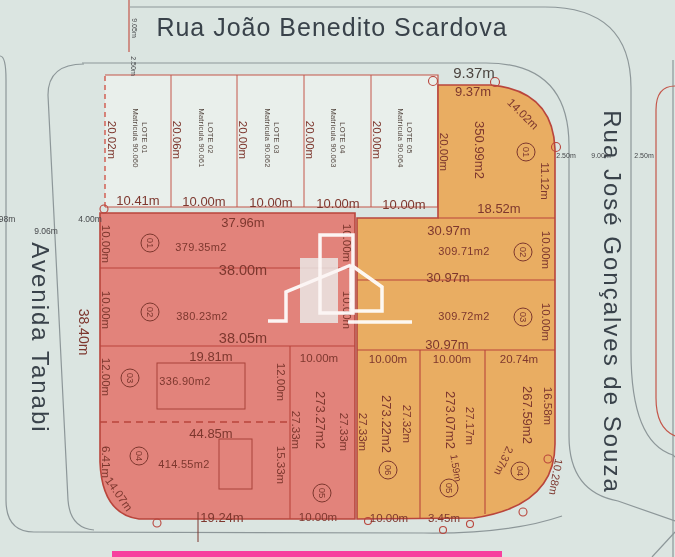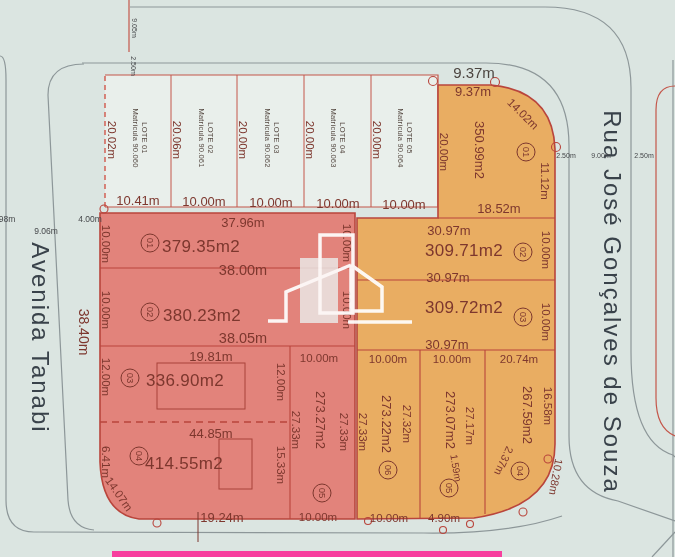--- a/index.html
+++ b/index.html
@@ -10,21 +10,21 @@
   .lbls{position:absolute;left:0;top:0;width:675px;height:557px;z-index:4;}
   .L{position:absolute;white-space:nowrap;color:#7d372e;transform:translate(-50%,-50%);}
   .r90{transform:translate(-50%,-50%) rotate(90deg);}
   .r45{transform:translate(-50%,-50%) rotate(45deg);}
   .r55{transform:translate(-50%,-50%) rotate(55deg);}
   .r80{transform:translate(-50%,-50%) rotate(80deg);}
   .r100{transform:translate(-50%,-50%) rotate(100deg);}
   .r115{transform:translate(-50%,-50%) rotate(115deg);}
   .dim{font-size:11.5px;}
   .dim2{font-size:13px;}
-  .area{font-size:17px;letter-spacing:.3px;}
+  .area{font-size:11px;letter-spacing:.3px;}
   .gray{color:#45474a;}
   .dark{color:#4c4540;}
   .tiny{font-size:7px;}
   .small{font-size:8.5px;}
   .sname{font-size:25px;color:#39424a;letter-spacing:1px;}
   .snameR{font-size:24px;color:#39424a;letter-spacing:2px;}
   .big{font-size:14.5px;}
   .lote{font-size:7.5px;color:#574b44;text-align:center;line-height:1.25;letter-spacing:.2px;}
   .circ{width:17px;height:17px;border:1.5px solid #7d372e;border-radius:50%;
         display:flex;align-items:center;justify-content:center;font-size:9.5px;background:transparent;}
@@ -94,20 +94,21 @@
         <circle cx="368" cy="521" r="3.5"></circle>
     <circle cx="443" cy="530" r="3.5"></circle>
   </g>
   <path d="M198,512 V542" stroke="#7d372e" stroke-width="1"></path>
 
   <rect x="112" y="551" width="390" height="6" fill="#f73f9e"></rect>
 </svg>
 
 <div class="lbls">
 
+  <div class="L sname" style="left:332px;top:27px">Rua João Benedito Scardova</div>
   <div class="L snameR r90" style="left:40px;top:338px">Avenida Tanabi</div>
   <div class="L snameR r90" style="left:612px;top:302px">Rua José Gonçalves de Souza</div>
 
   <div class="L tiny gray r90" style="left:134px;top:28px">9.05m</div>
   <div class="L tiny gray r90" style="left:133px;top:66px">2.50m</div>
   <div class="L small gray" style="left:7px;top:219px">98m</div>
   <div class="L small gray" style="left:46px;top:231px">9.06m</div>
   <div class="L small gray" style="left:90px;top:219px">4.00m</div>
   <div class="L r90" style="left:84px;top:332px;font-size:14px">38.40m</div>
   <div class="L tiny gray" style="left:566px;top:155px">2.50m</div>
@@ -154,40 +155,40 @@
   <div class="L circ r90" style="left:526px;top:152px">01</div>
   <div class="L dim r45" style="left:523px;top:114px">14.02m</div>
   <div class="L dim r90" style="left:545px;top:181px">11.12m</div>
   <div class="L dim2" style="left:499px;top:208px">18.52m</div>
 
   <div class="L dim2" style="left:449px;top:230px">30.97m</div>
   <div class="L area" style="left:464px;top:251px">309.71m2</div>
   <div class="L circ r90" style="left:523px;top:252px">02</div>
   <div class="L dim r90" style="left:546px;top:250px">10.00m</div>
   <div class="L dim2" style="left:448px;top:277px">30.97m</div>
-  <div class="L area" style="left:464px;top:308px">309.72m2</div>
+  <div class="L area" style="left:464px;top:316px">309.72m2</div>
   <div class="L circ r90" style="left:523px;top:317px">03</div>
   <div class="L dim r90" style="left:546px;top:322px">10.00m</div>
   <div class="L dim2" style="left:447px;top:344px">30.97m</div>
 
   <div class="L dim" style="left:388px;top:359px">10.00m</div>
   <div class="L dim" style="left:452px;top:359px">10.00m</div>
   <div class="L dim" style="left:519px;top:359px">20.74m</div>
 
   <div class="L dim r90" style="left:363px;top:432px">27.33m</div>
   <div class="L dim2 r90" style="left:386px;top:424px">273.22m2</div>
   <div class="L dim r90" style="left:407px;top:424px">27.32m</div>
   <div class="L circ r90" style="left:388px;top:470px">06</div>
   <div class="L dim" style="left:389px;top:518px">10.00m</div>
 
   <div class="L dim2 r90" style="left:450px;top:420px">273.07m2</div>
   <div class="L dim r90" style="left:470px;top:426px">27.17m</div>
   <div class="L r80" style="left:456px;top:468px;font-size:10px">1.59m</div>
   <div class="L circ r90" style="left:449px;top:488px">05</div>
-  <div class="L dim" style="left:444px;top:518px">4.90m</div>
+  <div class="L dim" style="left:444px;top:518px">3.45m</div>
 
   <div class="L dim2 r90" style="left:527px;top:415px">267.59m2</div>
   <div class="L dim r90" style="left:548px;top:406px">16.58m</div>
   <div class="L r115" style="left:504px;top:461px;font-size:11px">2.37m</div>
   <div class="L circ r90" style="left:520px;top:471px">04</div>
   <div class="L r100" style="left:556px;top:477px;font-size:11px">10.28m</div>
 
   <div class="L dim2" style="left:243px;top:222px">37.96m</div>
   <div class="L circ r90" style="left:150px;top:243px">01</div>
   <div class="L area" style="left:201px;top:247px">379.35m2</div>

